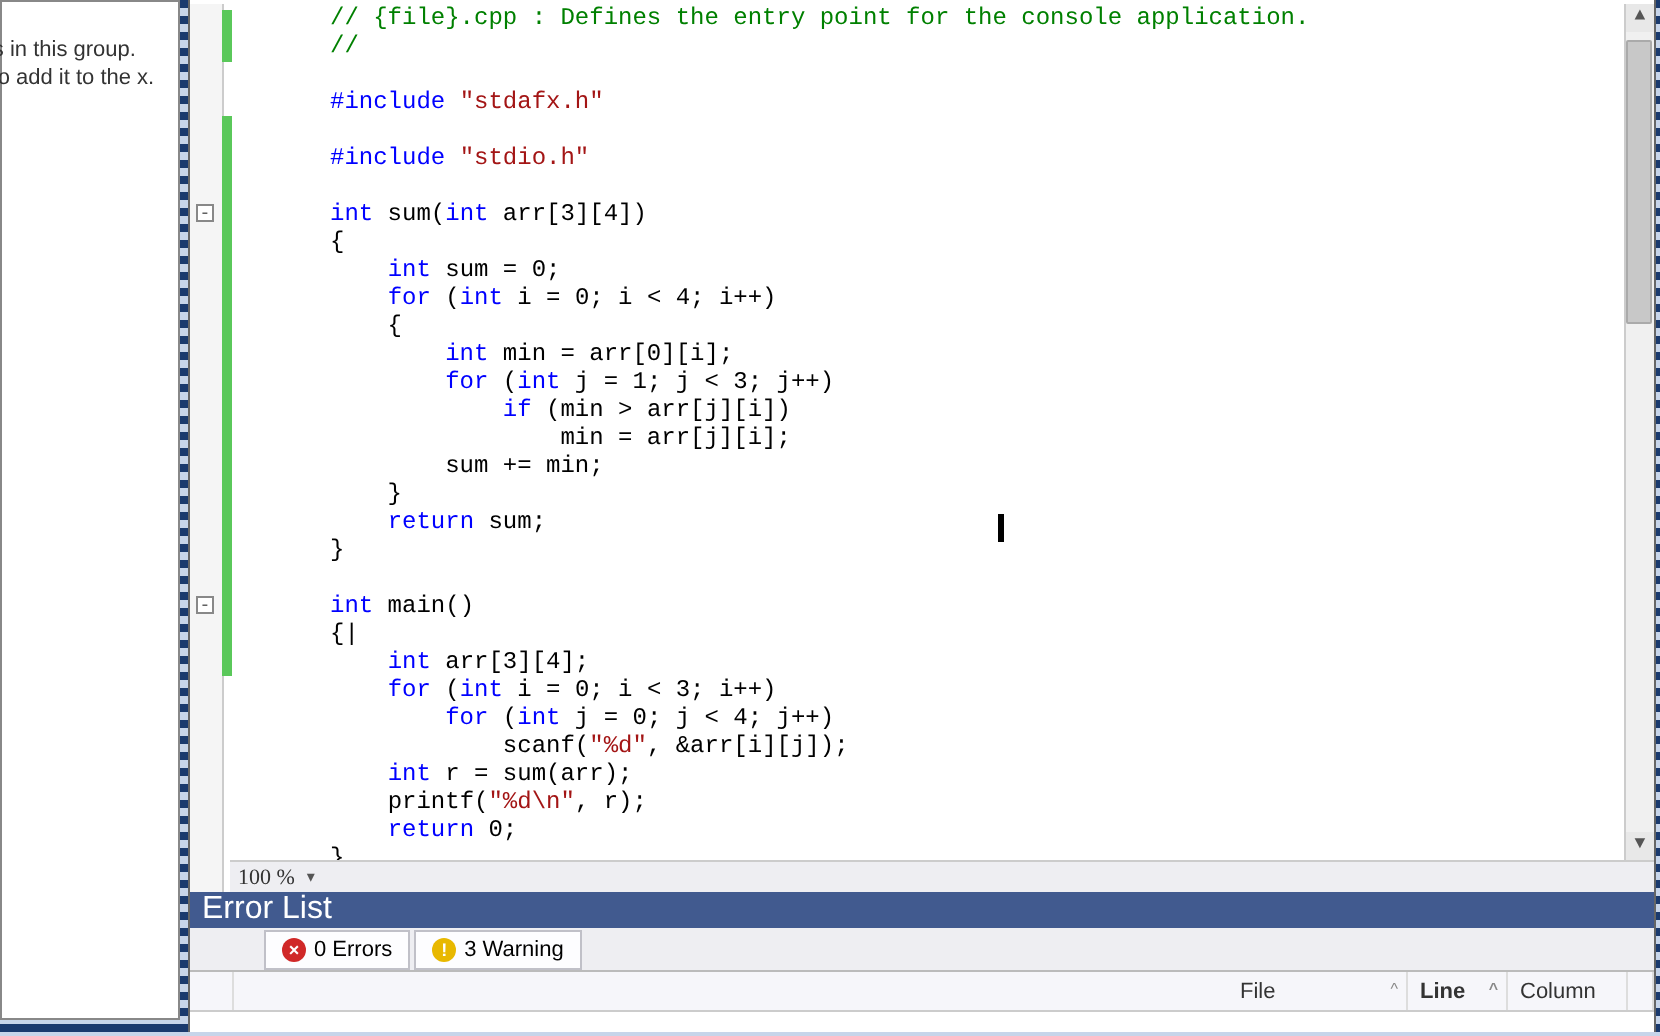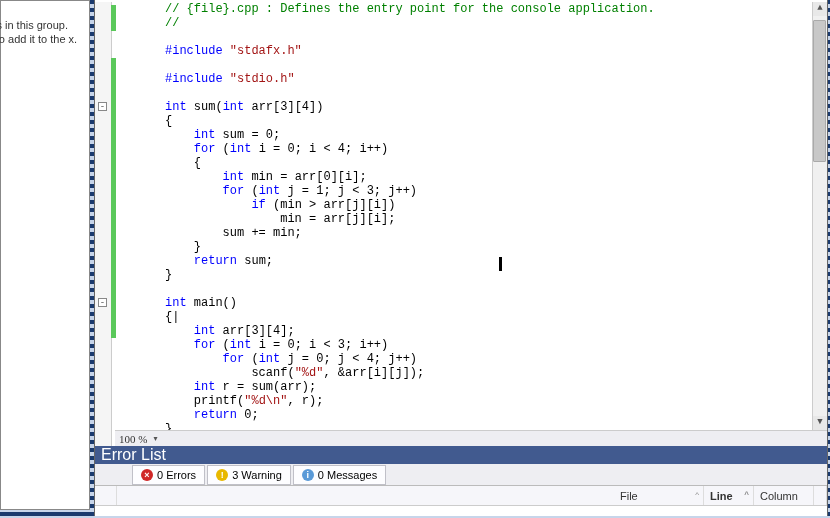--- a/index.html
+++ b/index.html
@@ -316,24 +316,20 @@
 
   <div class="errorlist-filters">
     <div class="filter-btn">
       <span class="icon icon-error"></span>
       <span>0 Errors</span>
     </div>
     <div class="filter-btn">
       <span class="icon icon-warn"></span>
       <span>3 Warning</span>
     </div>
-    <div class="filter-btn">
-      <span class="icon icon-info"></span>
-      <span>0 Messages</span>
-    </div>
   </div>
 
   <div class="errorlist-cols">
     <div class="col-head col-icon"></div>
     <div class="col-head col-desc">
       <span>Description</span>
     </div>
     <div class="col-head col-file">
       <span>File</span>
       <span class="sort-arrow">^</span>

